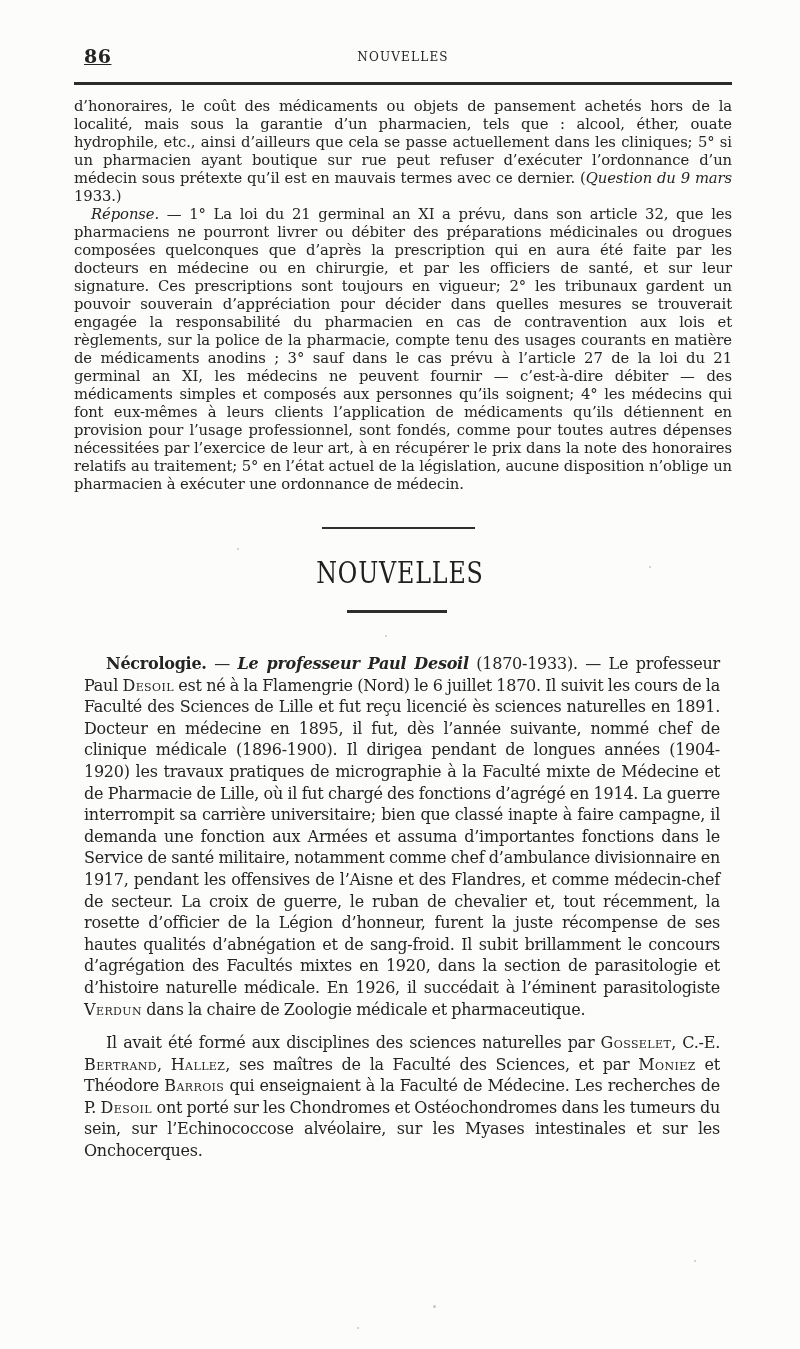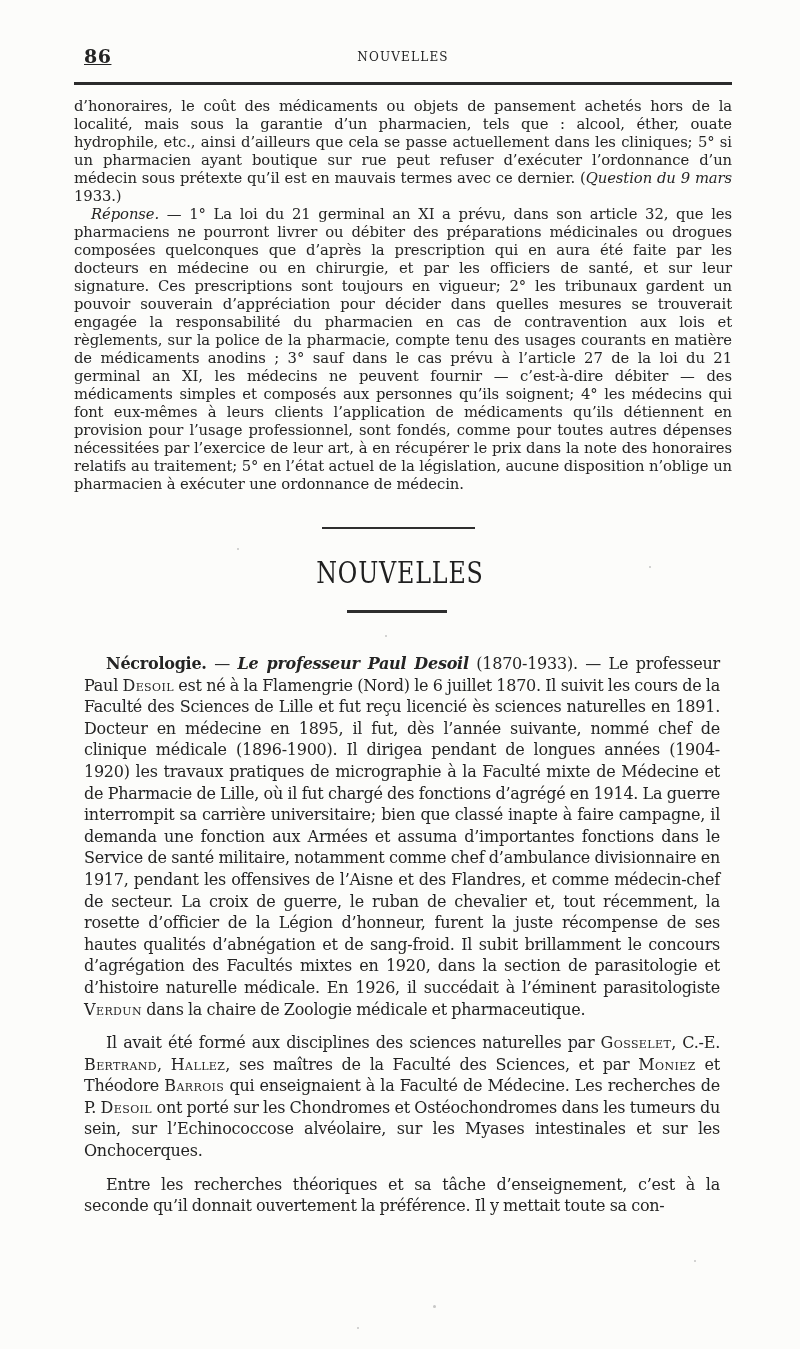--- a/index.html
+++ b/index.html
@@ -88,21 +88,20 @@
 
   <div class="divider divider-1"></div>
 
   <h1 class="section-title">NOUVELLES</h1>
 
   <div class="divider divider-2"></div>
 
   <section class="necro">
     <p><span class="b">Nécrologie.</span><span> — </span><span class="bi">Le professeur Paul Desoil</span><span> (1870-1933). — Le professeur Paul </span><span class="sc">Desoil</span><span> est né à la Flamengrie (Nord) le 6 juillet 1870. Il suivit les cours de la Faculté des Sciences de Lille et fut reçu licencié ès sciences naturelles en 1891. Docteur en médecine en 1895, il fut, dès l’année suivante, nommé chef de clinique médicale (1896-1900). Il dirigea pendant de longues années (1904-1920) les travaux pratiques de micrographie à la Faculté mixte de Médecine et de Pharmacie de Lille, où il fut chargé des fonctions d’agrégé en 1914. La guerre interrompit sa carrière universitaire; bien que classé inapte à faire campagne, il demanda une fonction aux Armées et assuma d’importantes fonctions dans le Service de santé militaire, notamment comme chef d’ambulance divisionnaire en 1917, pendant les offensives de l’Aisne et des Flandres, et comme médecin-chef de secteur. La croix de guerre, le ruban de chevalier et, tout récemment, la rosette d’officier de la Légion d’honneur, furent la juste récompense de ses hautes qualités d’abnégation et de sang-froid. Il subit brillamment le concours d’agrégation des Facultés mixtes en 1920, dans la section de parasitologie et d’histoire naturelle médicale. En 1926, il succédait à l’éminent parasitologiste </span><span class="sc">Verdun</span><span> dans la chaire de Zoologie médicale et pharmaceutique.</span></p>
     <p><span>Il avait été formé aux disciplines des sciences naturelles par </span><span class="sc">Gosselet</span><span>, C.-E. </span><span class="sc">Bertrand</span><span>, </span><span class="sc">Hallez</span><span>, ses maîtres de la Faculté des Sciences, et par </span><span class="sc">Moniez</span><span> et Théodore </span><span class="sc">Barrois</span><span> qui enseignaient à la Faculté de Médecine. Les recherches de P. </span><span class="sc">Desoil</span><span> ont porté sur les Chondromes et Ostéochondromes dans les tumeurs du sein, sur l’Echinococcose alvéolaire, sur les Myases intestinales et sur les Onchocerques.</span></p>
-    <p><span>Entre les recherches théoriques et sa tâche d’enseignement, c’est à la seconde qu’il donnait ouvertement la préférence. Il y mettait toute sa con-</span></p>
   </section>
 
   <div class="speck" style="top:548px;left:237px"></div>
   <div class="speck" style="top:566px;left:649px"></div>
   <div class="speck" style="top:635px;left:385px"></div>
   <div class="speck" style="top:1305px;left:433px;width:3px;height:3px"></div>
   <div class="speck" style="top:1327px;left:357px"></div>
   <div class="speck" style="top:1260px;left:694px"></div>
 
 </div>

